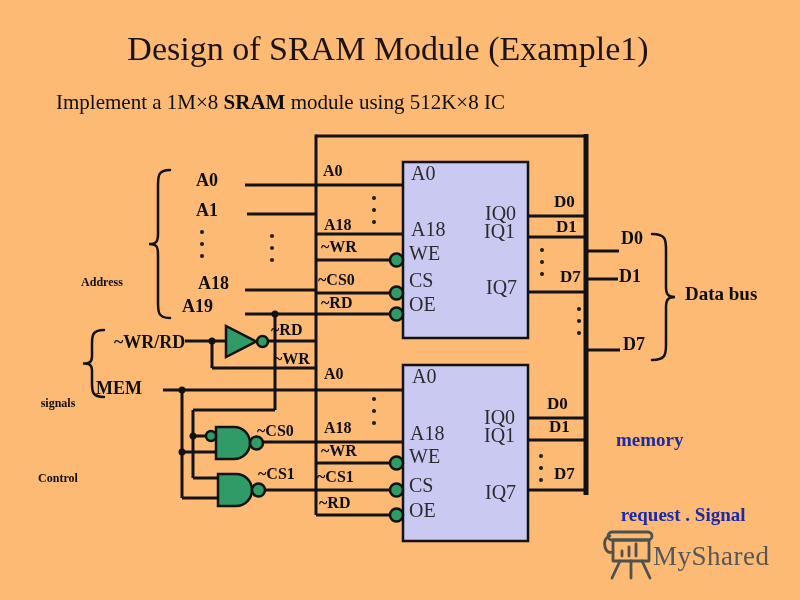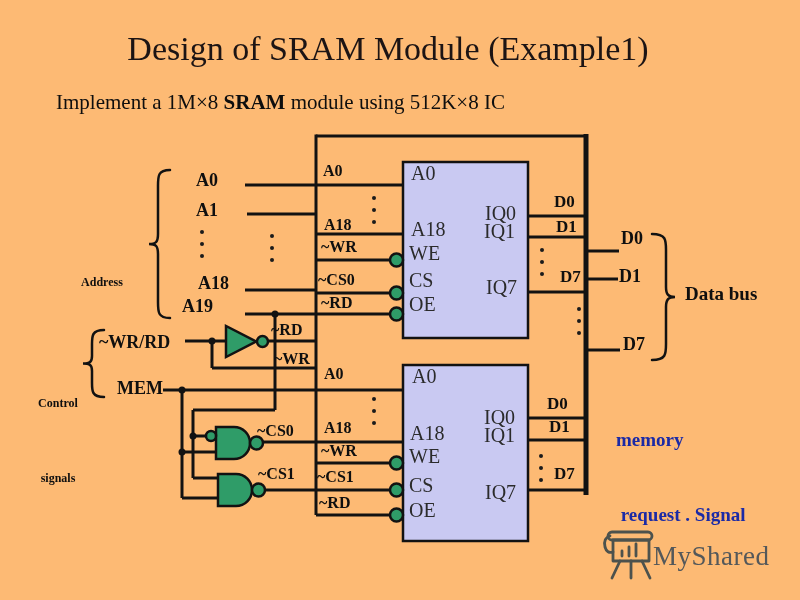--- a/index.html
+++ b/index.html
@@ -162,32 +162,32 @@
     </g>
   </svg>
 
   <div id="title" class="abs">Design of SRAM Module (Example1)</div>
   <div id="subtitle" class="abs"><span>Implement a 1M×8 </span><b>SRAM</b><span> module using 512K×8 IC</span></div>
 
   <div class="abs bracelbl" style="top:220px;left:56px;width:92px;">
     <div>Address</div>
   </div>
   <div class="abs bracelbl" style="top:341px;left:12px;width:92px;">
+    <div>signals</div>
     <div>Control</div>
-    <div>signals</div>
   </div>
   <span class="abs lbl" style="top:284px;left:685px;font-size:19px;">Data bus</span>
 
   <span class="abs lbl" style="top:171px;left:196px;">A0</span>
   <span class="abs lbl" style="top:201px;left:196px;">A1</span>
   <span class="abs lbl" style="top:274px;left:198px;">A18</span>
   <span class="abs lbl" style="top:297px;left:182px;">A19</span>
 
-  <span class="abs lbl" style="top:333px;left:99px;">~WR/RD</span>
-  <span class="abs lbl" style="top:379px;left:117px;">MEM</span>
+  <span class="abs lbl" style="top:333px;left:114px;">~WR/RD</span>
+  <span class="abs lbl" style="top:379px;left:96px;">MEM</span>
   <span class="abs lbl sm" style="top:322px;left:271px;">~RD</span>
   <span class="abs lbl sm" style="top:351px;left:274px;">~WR</span>
   <span class="abs lbl sm" style="top:423px;left:257px;">~CS0</span>
   <span class="abs lbl sm" style="top:466px;left:258px;">~CS1</span>
 
   <span class="abs lbl sm" style="top:163px;left:323px;">A0</span>
   <span class="abs lbl sm" style="top:217px;left:324px;">A18</span>
   <span class="abs lbl sm" style="top:239px;left:321px;">~WR</span>
   <span class="abs lbl sm" style="top:272px;left:318px;">~CS0</span>
   <span class="abs lbl sm" style="top:295px;left:321px;">~RD</span>

